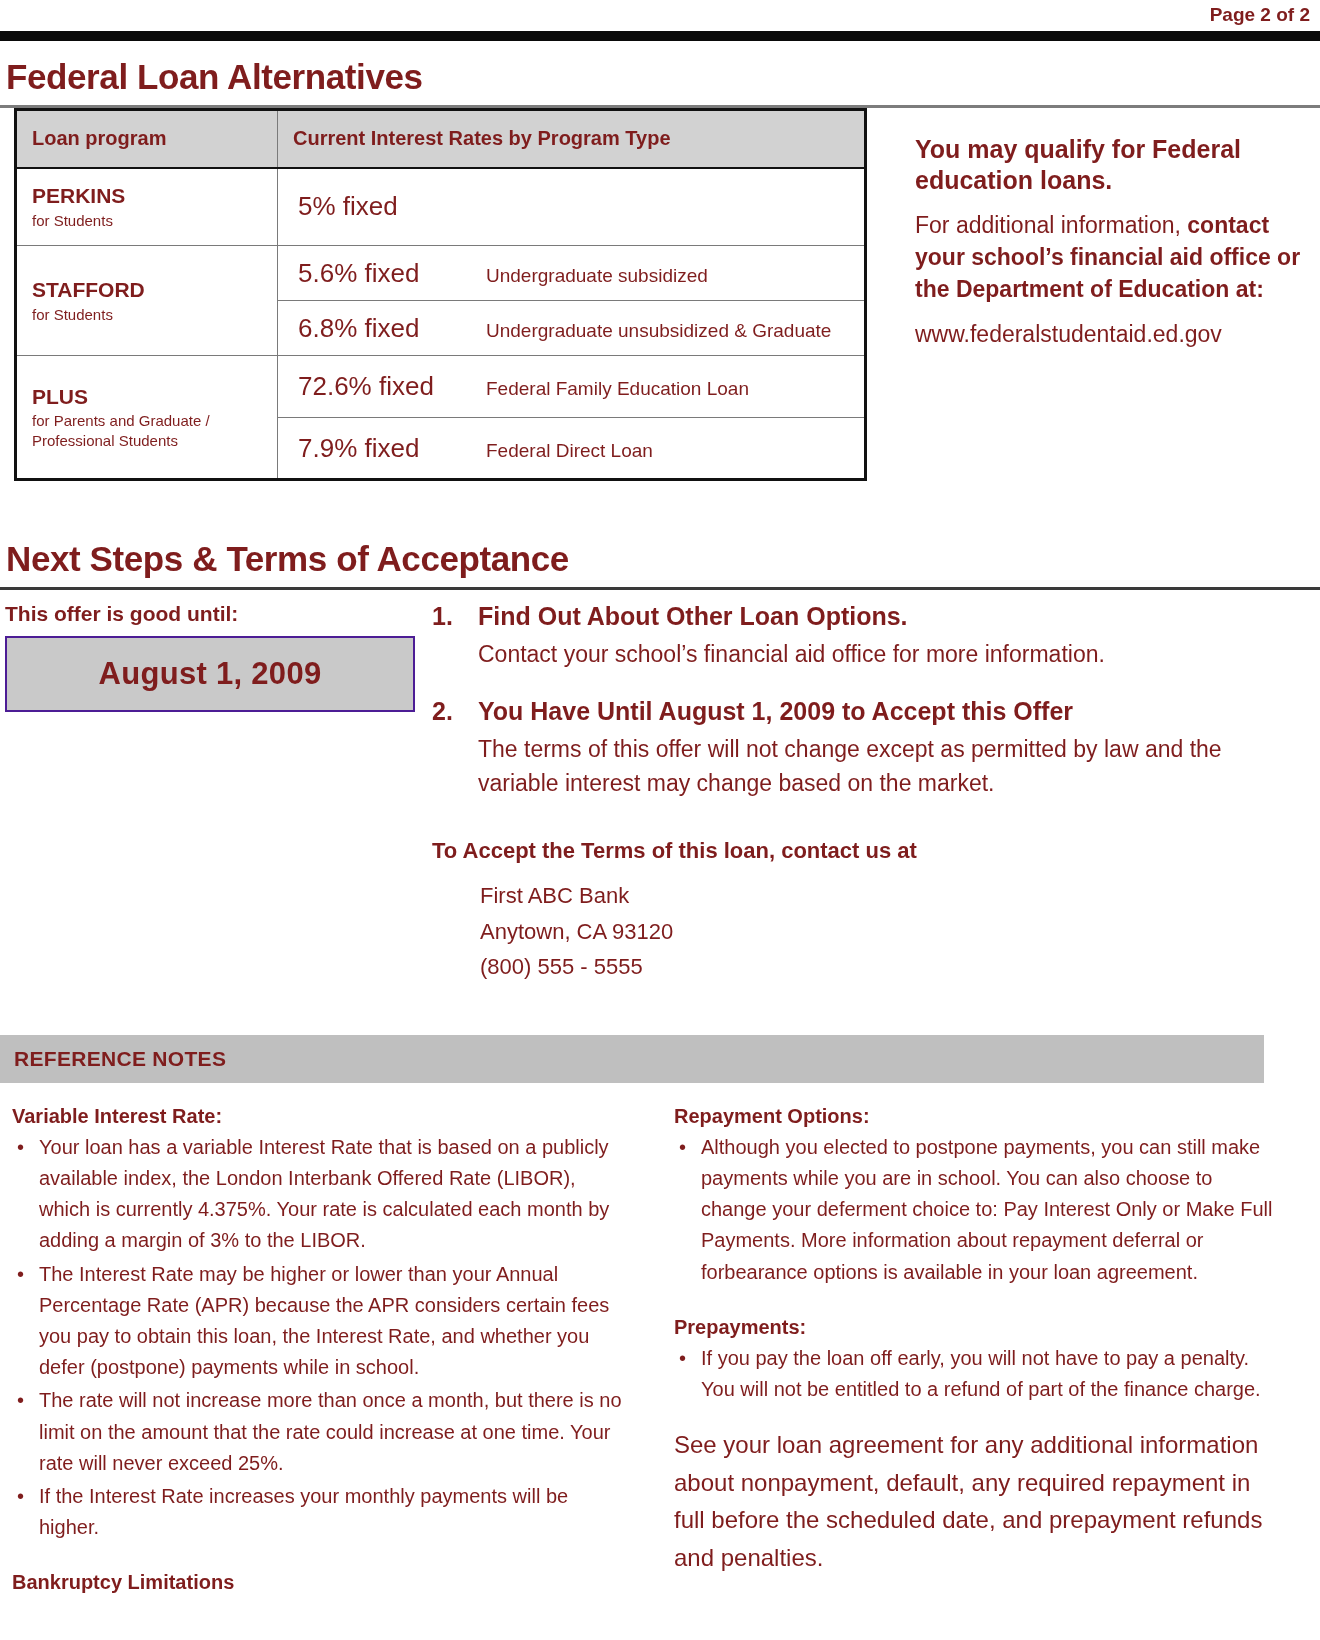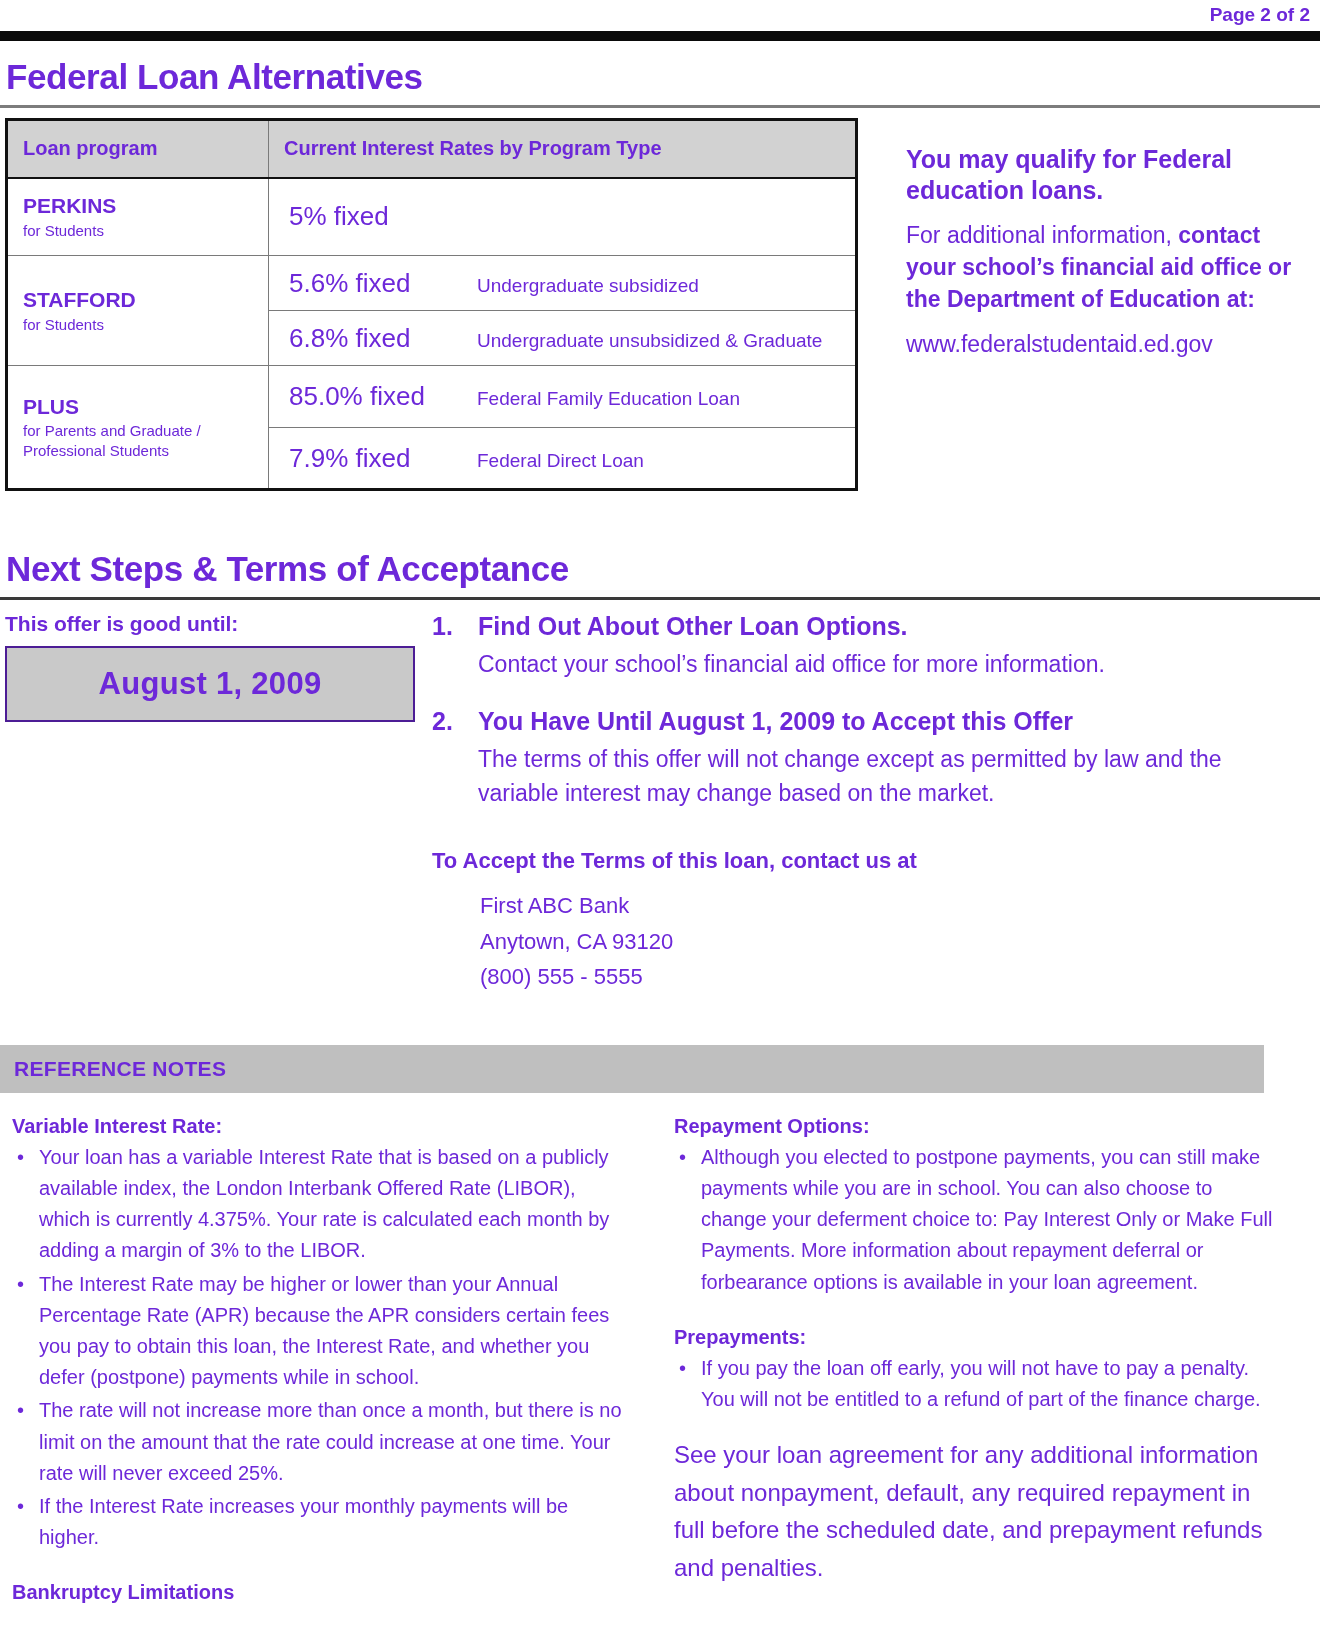--- a/index.html
+++ b/index.html
@@ -1,30 +1,30 @@
 <!DOCTYPE html>
 <html><head>
 <meta charset="utf-8">
 <style>
   * { margin:0; padding:0; box-sizing:border-box; }
   html,body { background:#e8e8e8; }
   .page {
     width:1320px; height:1640px; background:#ffffff; margin:0 auto;
-    font-family:"Liberation Sans","DejaVu Sans",sans-serif; color:#6d28d9;
+    font-family:"Liberation Sans","DejaVu Sans",sans-serif; color:#7f1d1d;
     position:relative; overflow:hidden;
   }
   
   .page-indicator { text-align:right; font-weight:bold; font-size:19px; padding:4px 10px 2px 0; }
   .top-rule { height:10px; background:#0a0a0a; margin-top:3px; }
   .section-title { font-size:35px; font-weight:bold; letter-spacing:-0.4px; margin:16px 0 8px 6px; }
   .title-rule { height:3px; background:#7c7c7c; }
   .title-rule.dark { background:#3a3a3a; }
 
   
-  .fla-row { display:flex; margin-top:10px; padding-left:5px; }
+  .fla-row { display:flex; padding-left:14px; }
   table.loan-table { border-collapse:collapse; width:853px; border:3px solid #111; }
   .loan-table th, .loan-table td { border:1px solid #7a7a7a; }
   .loan-table thead th {
     background:#d2d2d2; border-bottom:2px solid #111; height:58px;
     font-size:20px; text-align:left; padding-left:15px; font-weight:bold;
   }
   .loan-table thead th.col-program { width:262px; }
   td.program-cell { padding:10px 8px 10px 15px; vertical-align:middle; }
   .program-name { font-weight:bold; font-size:21px; line-height:1.35; }
   .program-sub  { font-size:15px; line-height:1.35; }
@@ -129,21 +129,21 @@
             </div>
           </td>
         </tr>
         <tr class="row-h62">
           <td class="program-cell" rowspan="2">
             <div class="program-name">PLUS</div>
             <div class="program-sub">for Parents and Graduate / Professional Students</div>
           </td>
           <td class="rate-cell">
             <div class="rate-line">
-              <span class="rate">85.0% fixed</span>
+              <span class="rate">72.6% fixed</span>
               <span class="rate-desc">Federal Family Education Loan</span>
             </div>
           </td>
         </tr>
         <tr class="row-h62">
           <td class="rate-cell">
             <div class="rate-line">
               <span class="rate">7.9% fixed</span>
               <span class="rate-desc">Federal Direct Loan</span>
             </div>

